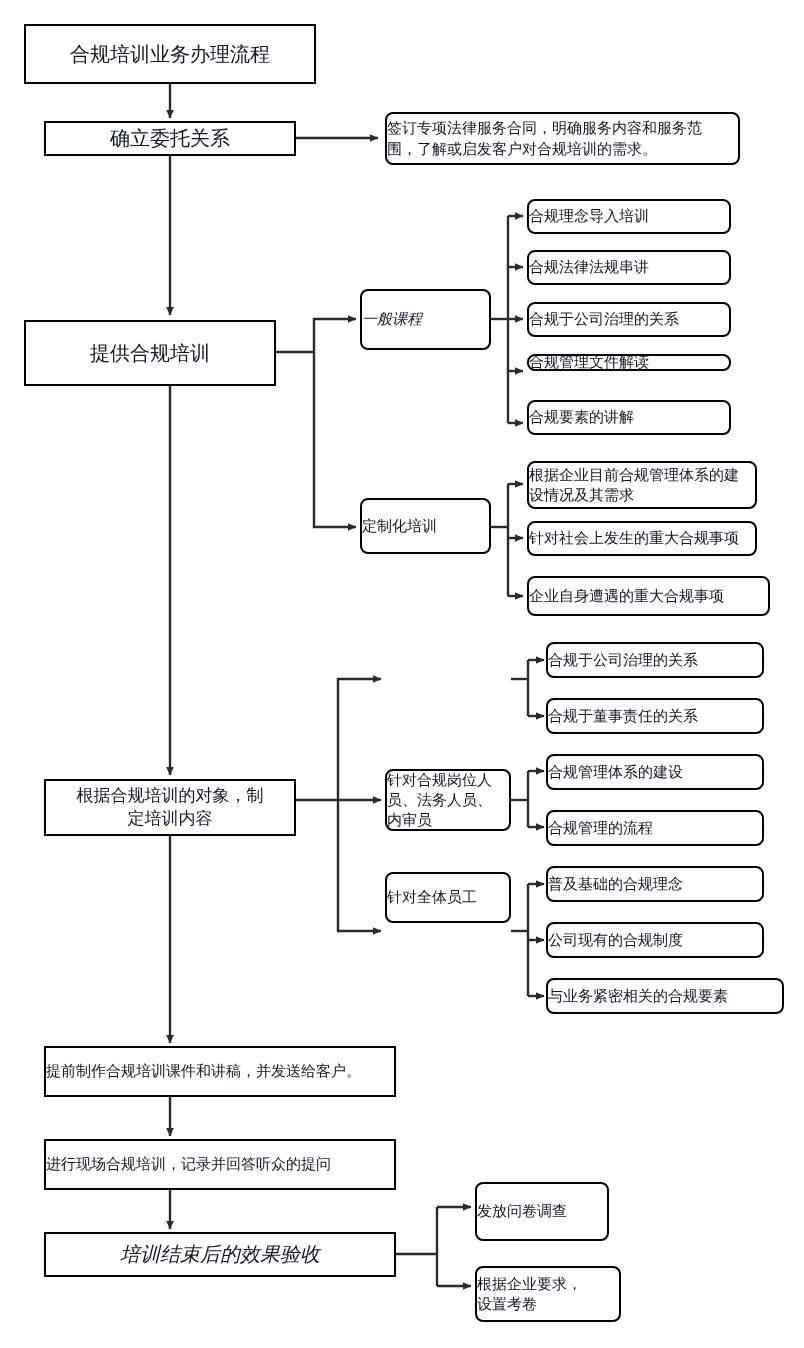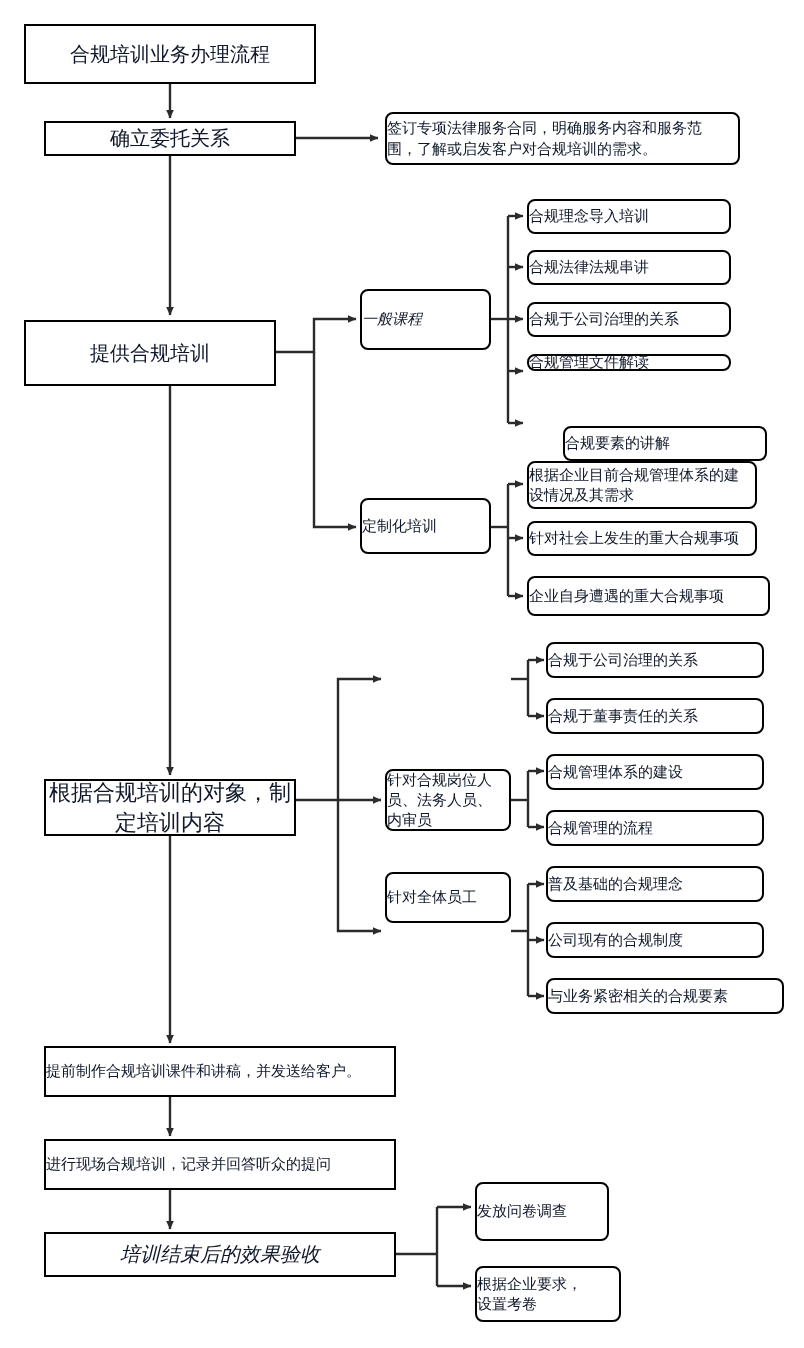--- a/index.html
+++ b/index.html
@@ -122,21 +122,21 @@
 
   <div class="node rd left f15" style="left:385px;top:112px;width:355px;height:53px;">
     <span class="txt">签订专项法律服务合同，明确服务内容和服务范
 围，了解或启发客户对合规培训的需求。</span>
   </div>
 
   <div class="node sq center f20" style="left:24px;top:320px;width:252px;height:66px;">
     <span class="txt">提供合规培训</span>
   </div>
 
-  <div class="node sq center f17" style="left:44px;top:779px;width:252px;height:57px;font-size:22px;">
+  <div class="node sq center f17" style="left:44px;top:779px;width:252px;height:57px;font-size:17px;">
     <span class="txt">根据合规培训的对象，制
 定培训内容</span>
   </div>
 
   <div class="node sq left f15" style="left:44px;top:1046px;width:352px;height:51px;">
     <span class="txt">提前制作合规培训课件和讲稿，并发送给客户。</span>
   </div>
 
   <div class="node sq left f15" style="left:44px;top:1139px;width:352px;height:51px;">
     <span class="txt">进行现场合规培训，记录并回答听众的提问</span>
@@ -155,21 +155,21 @@
   </div>
   <div class="node rd left f15" style="left:527px;top:250px;width:204px;height:35px;">
     <span class="txt">合规法律法规串讲</span>
   </div>
   <div class="node rd left f15" style="left:527px;top:302px;width:204px;height:35px;">
     <span class="txt">合规于公司治理的关系</span>
   </div>
   <div class="node rd left f15" style="left:527px;top:354px;width:204px;height:17px;">
     <span class="txt">合规管理文件解读</span>
   </div>
-  <div class="node rd left f15" style="left:527px;top:426px;width:204px;height:35px;margin-left:36px;">
+  <div class="node rd left f15" style="left:527px;top:400px;width:204px;height:35px;">
     <span class="txt">合规要素的讲解</span>
   </div>
 
   <div class="node rd left f15" style="left:360px;top:498px;width:131px;height:56px;">
     <span class="txt">定制化培训</span>
   </div>
 
   <div class="node rd left f15" style="left:527px;top:461px;width:230px;height:48px;">
     <span class="txt">根据企业目前合规管理体系的建
 设情况及其需求</span>

